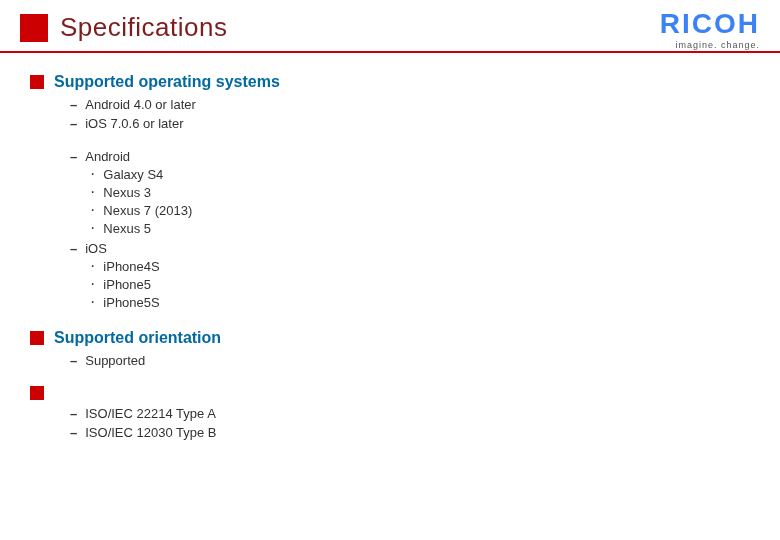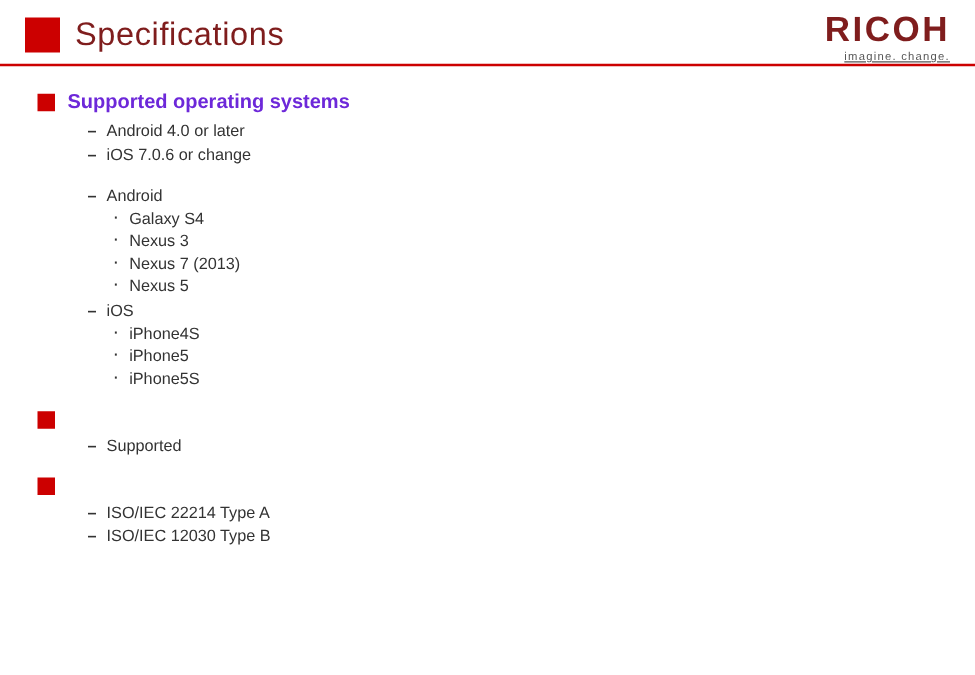--- a/index.html
+++ b/index.html
@@ -43,31 +43,30 @@
       right: 20px;
       top: 10px;
       display: flex;
       flex-direction: column;
       align-items: flex-end;
     }
 
     .ricoh-wordmark {
       font-size: 28px;
       font-weight: bold;
-      color: #7f1d1d;
+      color: #3b82f6;
       letter-spacing: 2px;
       line-height: 1;
     }
 
     .ricoh-tagline {
       font-size: 9px;
       color: #555;
       letter-spacing: 1px;
       margin-top: 2px;
-      text-decoration: underline;
     }
 
     
     .content {
       padding: 20px 30px 20px 30px;
     }
 
     
     .section {
       margin-bottom: 18px;
@@ -83,21 +82,21 @@
       width: 14px;
       height: 14px;
       background: #cc0000;
       margin-right: 10px;
       flex-shrink: 0;
     }
 
     .section-title {
       font-size: 16px;
       font-weight: bold;
-      color: #6d28d9;
+      color: #0369a1;
     }
 
     
     .sub-list {
       padding-left: 40px;
     }
 
     .sub-item {
       display: flex;
       align-items: flex-start;
@@ -164,21 +163,21 @@
       <div class="sub-list">
         <div class="sub-group">
           <div class="sub-item">
             <span class="dash">–</span>
             <span>Android 4.0 or later</span>
           </div>
         </div>
         <div class="sub-group">
           <div class="sub-item">
             <span class="dash">–</span>
-            <span>iOS 7.0.6 or change</span>
+            <span>iOS 7.0.6 or later</span>
           </div>
         </div>
       </div>
     </div>
     <div class="section">
       <div class="sub-list">
         <div class="sub-group">
           <div class="sub-item">
             <span class="dash">–</span>
             <span>Android</span>
@@ -220,20 +219,21 @@
               <span class="dot">·</span>
               <span>iPhone5S</span>
             </div>
           </div>
         </div>
       </div>
     </div>
     <div class="section">
       <div class="section-header">
         <div class="section-bullet"></div>
+        <span class="section-title">Supported orientation</span>
       </div>
       <div class="sub-list">
         <div class="sub-group">
           <div class="sub-item">
             <span class="dash">–</span>
             <span>Supported</span>
           </div>
         </div>
       </div>
     </div>

